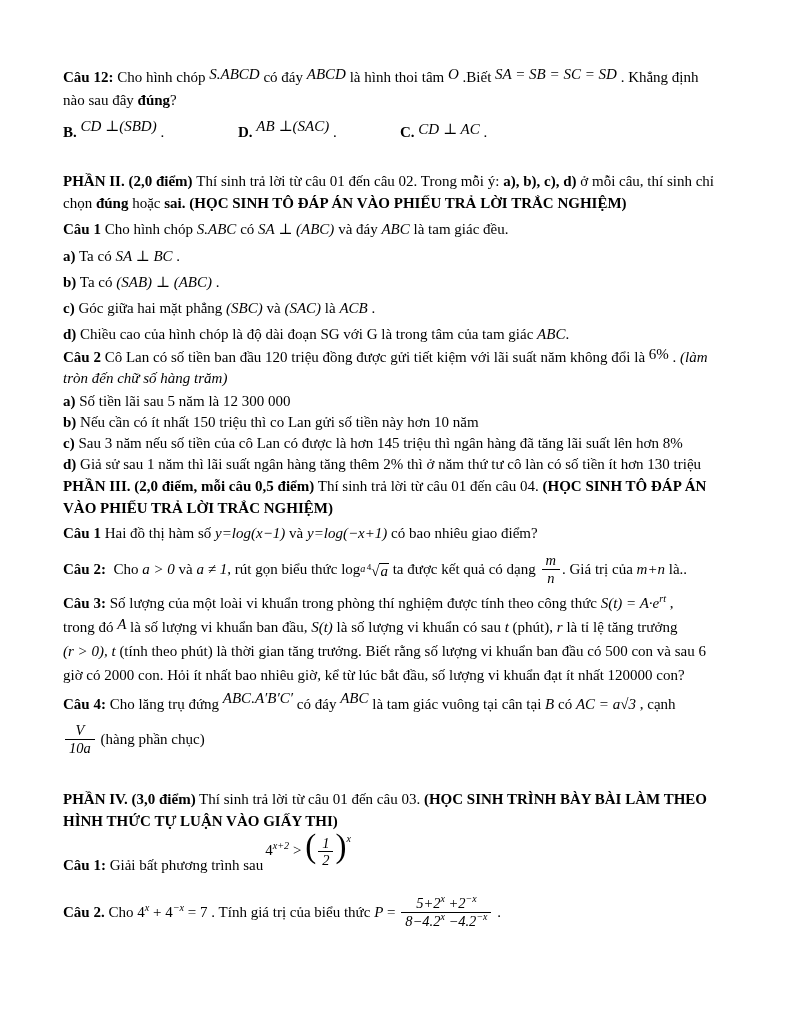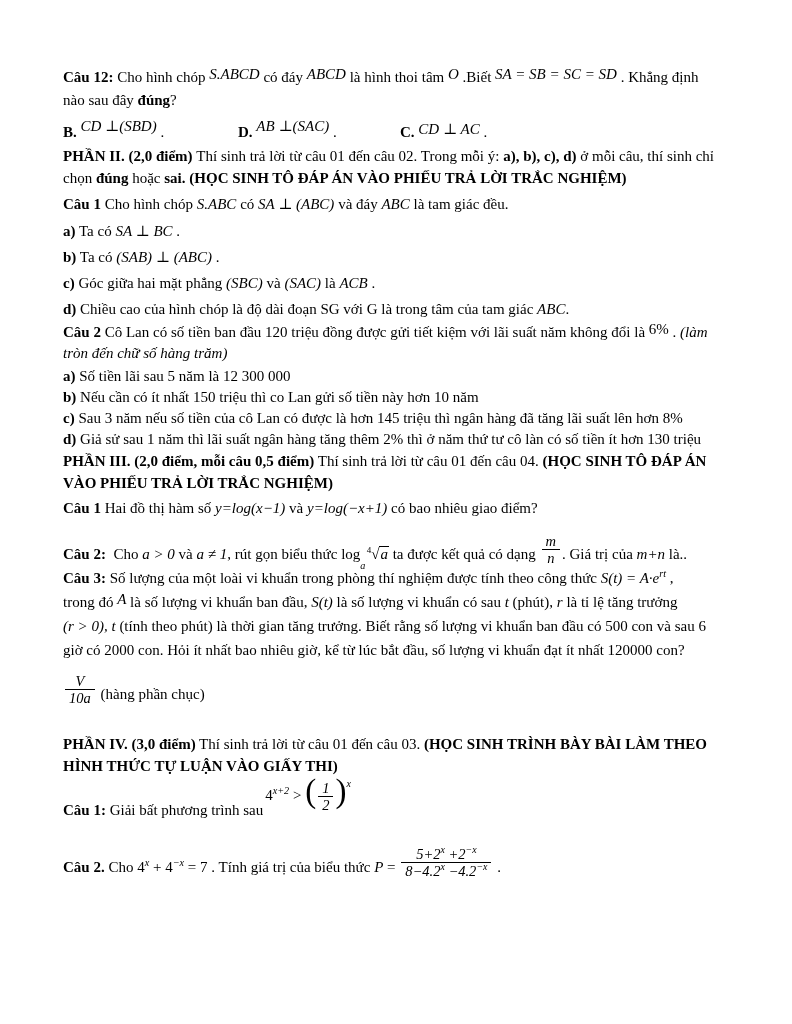--- a/index.html
+++ b/index.html
@@ -29,23 +29,23 @@
   .rad .idx{font-size:9px;vertical-align:6px;letter-spacing:0}
   .rad .sqrt{font-style:normal}
   .rad .arg{font-style:italic;border-top:1px solid #000;padding:0 1px;display:inline-block;line-height:1.05}
   
   .bp{font-size:33px;line-height:0;vertical-align:-2px;font-weight:400}
   .hi{position:relative;top:-13px;font-size:10px;font-style:italic}
   
   .lift{position:relative;top:-15px;display:inline-block;margin-left:2px}
   .pq1{padding-top:18px;height:52px}
   
-  .mt2{margin-top:2px}.mt3{margin-top:3px}.mt4{margin-top:4px}.mt6{margin-top:6px}.mt25{}.mt27{margin-top:27px}.mt39{}
+  .mt2{margin-top:2px}.mt3{margin-top:3px}.mt4{margin-top:4px}.mt6{margin-top:6px}.mt25{margin-top:25px}.mt27{margin-top:27px}.mt39{}
   .lh21{line-height:21px}.lh22{line-height:22px}.lh24{line-height:24px}.lh26{line-height:26px}
-  .tall{min-height:44px;display:flex;align-items:flex-end;flex-wrap:wrap}
+  .tall{min-height:44px;display:flex;align-items:center;flex-wrap:wrap}
   .tall>*{white-space:pre-wrap}
 </style>
 </head>
 <body>
 
 <div class="page">
 
   <p><span class="b">Câu 12: </span><span>Cho hình chóp </span><span class="i r1">S.ABCD</span><span> có đáy </span><span class="i r1">ABCD</span><span> là hình thoi tâm </span><span class="i r1">O</span><span> .Biết </span><span class="i r1">SA = SB = SC = SD</span><span> . Khẳng định</span></p>
   <p><span>nào sau đây </span><span class="b">đúng</span><span>?</span></p>
   <div class="opts">
@@ -75,20 +75,21 @@
 
   <p class="mt2 lh24"><span class="b">Câu 1</span><span>  Hai đồ thị hàm số </span><span class="i">y=log(x−1)</span><span> và  </span><span class="i">y=log(−x+1)</span><span>  có bao nhiêu giao điểm?</span></p>
 
   <p class="mt2 tall"><span><span class="b">Câu 2:</span><span>  Cho </span><span class="i">a &gt; 0</span><span> và </span><span class="i">a ≠ 1</span><span>, rút gọn biểu thức </span><span>log</span></span><sub class="i">a</sub> <span class="rad"><span class="idx">4</span><span class="sqrt">√</span><span class="arg">a</span></span><span><span> ta được kết quả có dạng </span></span><span class="frac"><span class="num">m</span><span class="den">n</span></span><span><span>. Giá trị của </span><span class="i">m+n</span><span> là..</span></span></p>
 
   <p class="lh24"><span class="b">Câu 3:</span><span>  Số lượng của một loài vi khuẩn trong phòng thí nghiệm được tính theo công thức </span><span class="i">S(t) = A·e</span><sup class="i">rt</sup><span> ,</span></p>
   <p class="lh24"><span>trong đó </span><span class="i r1">A</span><span> là số lượng vi khuẩn ban đầu, </span><span class="i">S(t)</span><span> là số lượng vi khuẩn có sau </span><span class="i">t</span><span> (phút), </span><span class="i">r</span><span> là tỉ lệ tăng trưởng</span></p>
   <p class="lh24"><span class="i">(r &gt; 0), t</span><span> (tính theo phút) là thời gian tăng trưởng. Biết rằng số lượng vi khuẩn ban đầu có 500 con và sau 6</span></p>
   <p class="lh24"><span>giờ có 2000 con. Hỏi ít nhất bao nhiêu giờ, kể từ lúc bắt đầu, số lượng vi khuẩn đạt ít nhất 120000 con?</span></p>
 
+  <p class="mt4 lh26"><span class="b">Câu 4:</span><span> Cho lăng trụ đứng </span><span class="i r2">ABC.A′B′C′</span><span> có đáy </span><span class="i r2">ABC</span><span> là tam giác vuông tại cân tại </span><span class="i">B</span><span> có </span><span class="i">AC = a√3</span><span> , cạnh</span></p>
   <p class="tall">
       <span class="frac"><span class="num">V</span><span class="den">10a</span></span>
       <span><span> (hàng phần chục)</span></span>
     </p>
 
   <p class="mt27 lh22"><span class="b">PHẦN IV. (3,0 điểm)</span><span> Thí sinh trả lời từ câu 01 đến câu 03. </span><span class="b">(HỌC SINH TRÌNH BÀY  BÀI LÀM THEO</span></p>
   <p class="lh22"><span class="b">HÌNH THỨC  TỰ LUẬN VÀO GIẤY THI)</span></p>
 
   <p class="pq1"><span><span class="b">Câu 1:</span><span>  Giải bất phương trình sau</span></span><span class="lift"><span>4</span><sup class="i">x+2</sup><span> &gt; </span><span class="bp">(</span><span class="frac"><span class="num">1</span><span class="den">2</span></span><span class="bp">)</span><span class="hi">x</span></span></p>
 

